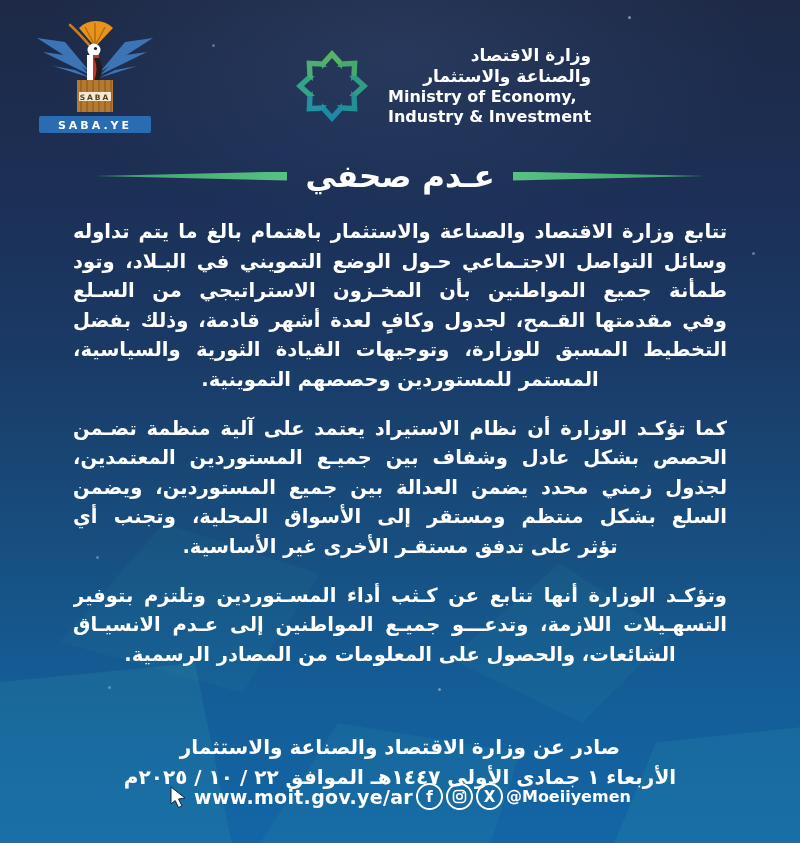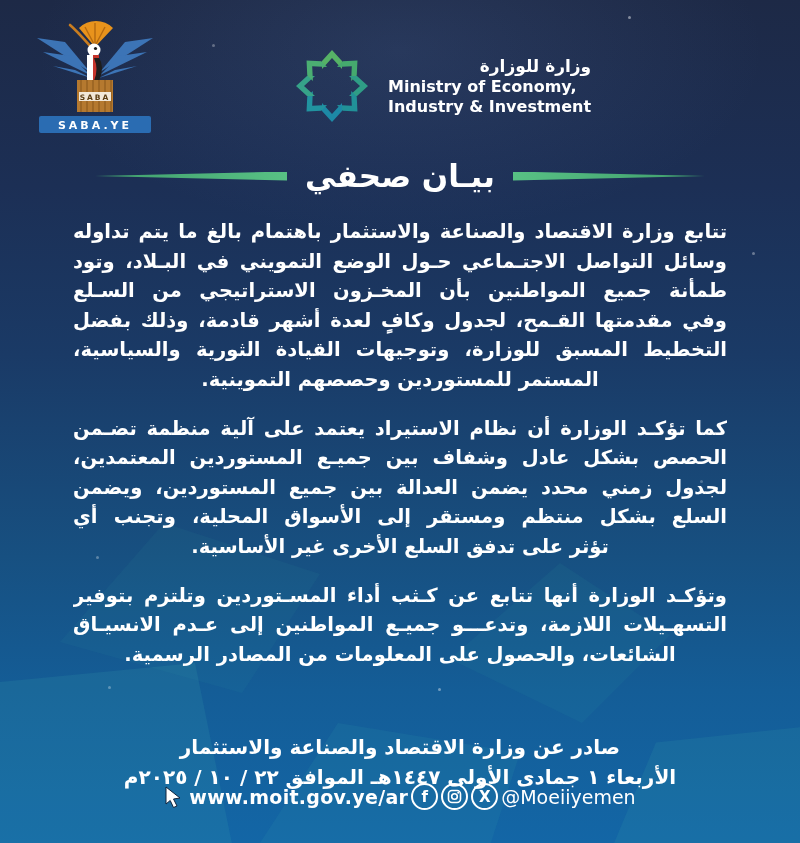--- a/index.html
+++ b/index.html
@@ -42,21 +42,21 @@
   .bline:last-child{ text-align:center; }
   .bline:last-child::after{ content:none; }
 
   
   .source{ position:absolute; top:694px; left:0; right:0; text-align:center; direction:rtl; color:#fff;margin-top:38px; }
   .src-line{ font-size:20px; font-weight:bold; line-height:30px; }
 
   
   .footer-bar{ position:absolute; top:783px; left:0; right:0; display:flex; align-items:center; justify-content:center; gap:3px; direction:ltr; }
   .url{ color:#fff; font-size:19px; font-weight:bold; letter-spacing:.3px; }
-  .handle{ color:#fff; font-size:19px; font-weight:normal; }
+  .handle{ color:#fff; font-size:16px; font-weight:bold; }
   .soc{ width:27px; height:27px; border:2px solid #fff; border-radius:50%; display:flex; align-items:center; justify-content:center;
         color:#fff; font-weight:bold; font-size:15px; }
   .cursor{ width:20px; height:22px; margin-right:2px; }
 </style>
 </head>
 <body>
 
 <div class="poster">
 
   <div class="facet f1"></div>
@@ -115,47 +115,48 @@
         <use href="#chev" fill="#45aa6e" transform="rotate(45 40 42) translate(40 10)"></use>
         <use href="#chev" fill="#2f9d86" transform="rotate(90 40 42) translate(40 10)"></use>
         <use href="#chev" fill="#219198" transform="rotate(135 40 42) translate(40 10)"></use>
         <use href="#chev" fill="#1d89a6" transform="rotate(180 40 42) translate(40 10)"></use>
         <use href="#chev" fill="#2193a0" transform="rotate(225 40 42) translate(40 10)"></use>
         <use href="#chev" fill="#36a389" transform="rotate(270 40 42) translate(40 10)"></use>
         <use href="#chev" fill="#4bae72" transform="rotate(315 40 42) translate(40 10)"></use>
       </g>
     </svg>
     <div class="ministry-text">
-      <div class="m-ar">وزارة للوزارة</div>
+      <div class="m-ar">وزارة الاقتصاد</div>
+      <div class="m-ar">والصناعة والاستثمار</div>
       <div class="m-en">Ministry of Economy,</div>
       <div class="m-en">Industry &amp; Investment</div>
     </div>
   </div>
 
   <div class="title-row">
     <div class="rule rule-left"></div>
-    <div class="title">بيـان صحفي</div>
+    <div class="title">عـدم صحفي</div>
     <div class="rule rule-right"></div>
   </div>
 
   <div class="body">
     <div class="para">
       <div class="bline">تتابع وزارة الاقتصاد والصناعة والاستثمار باهتمام بالغ ما يتم تداوله عبر</div>
       <div class="bline">وسائل التواصل الاجتـماعي حـول الوضع التمويني في البـلاد، وتود الوزارة</div>
       <div class="bline">طمأنة جميع المواطنين بأن المخـزون الاستراتيجي من السـلع الأساسية،</div>
       <div class="bline">وفي مقدمتها القـمح، لجدول وكافٍ لعدة أشهر قادمة، وذلك بفضل</div>
       <div class="bline">التخطيط المسبق للوزارة، وتوجيهات القيادة الثورية والسياسية، والدعم</div>
       <div class="bline">المستمر للمستوردين وحصصهم التموينية.</div>
     </div>
     <div class="para">
       <div class="bline">كما تؤكـد الوزارة أن نظام الاستيراد يعتمد على آلية منظمة تضـمن توزيع</div>
       <div class="bline">الحصص بشكل عادل وشفاف بين جميـع المستوردين المعتمدين، وفقاً</div>
       <div class="bline">لجدول زمني محدد يضمن العدالة بين جميع المستوردين، ويضمن تدفق</div>
       <div class="bline">السلع بشكل منتظم ومستقر إلى الأسواق المحلية، وتجنب أي اختناقات قد</div>
-      <div class="bline">تؤثر على تدفق السلع الأخرى غير الأساسية.</div>
+      <div class="bline">تؤثر على تدفق مستقـر الأخرى غير الأساسية.</div>
     </div>
     <div class="para">
       <div class="bline">وتؤكـد الوزارة أنها تتابع عن كـثب أداء المسـتوردين وتلتزم بتوفير جمـيع</div>
       <div class="bline">التسهـيلات اللازمة، وتدعـــو جميـع المواطنين إلى عـدم الانسيـاق وراء</div>
       <div class="bline">الشائعات، والحصول على المعلومات من المصادر الرسمية.</div>
     </div>
   </div>
 
   <div class="source">
     <div class="src-line">صادر عن وزارة الاقتصاد والصناعة والاستثمار</div>

